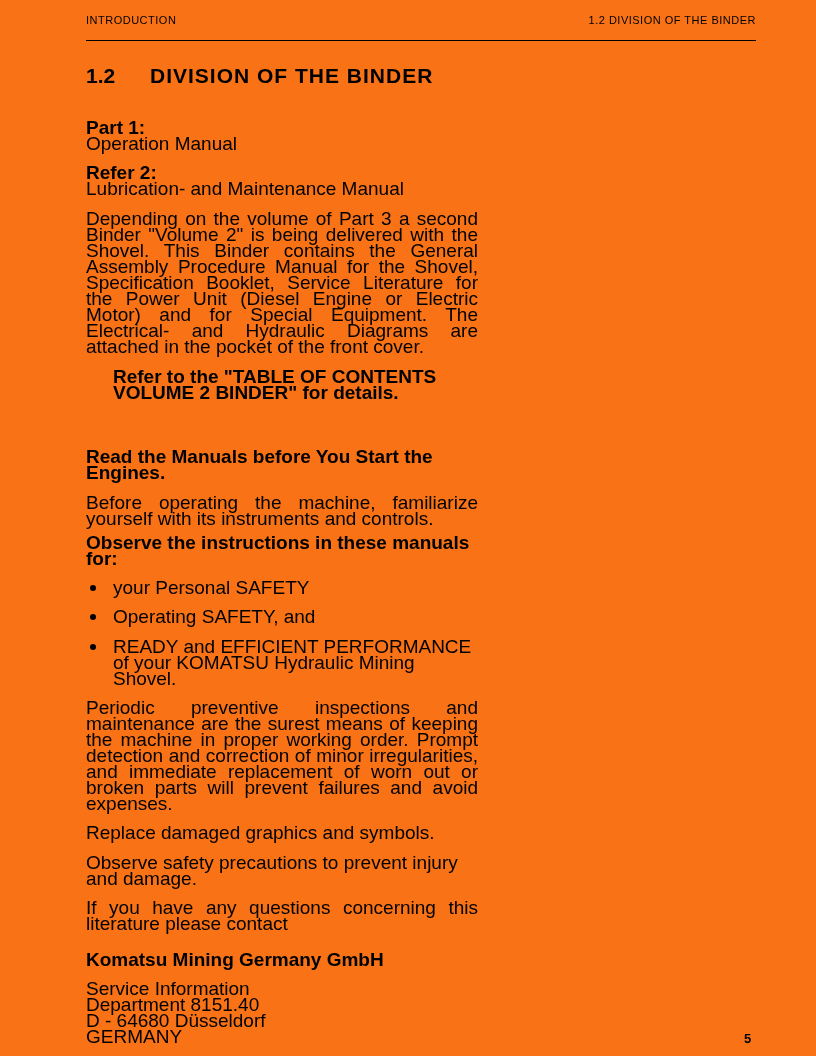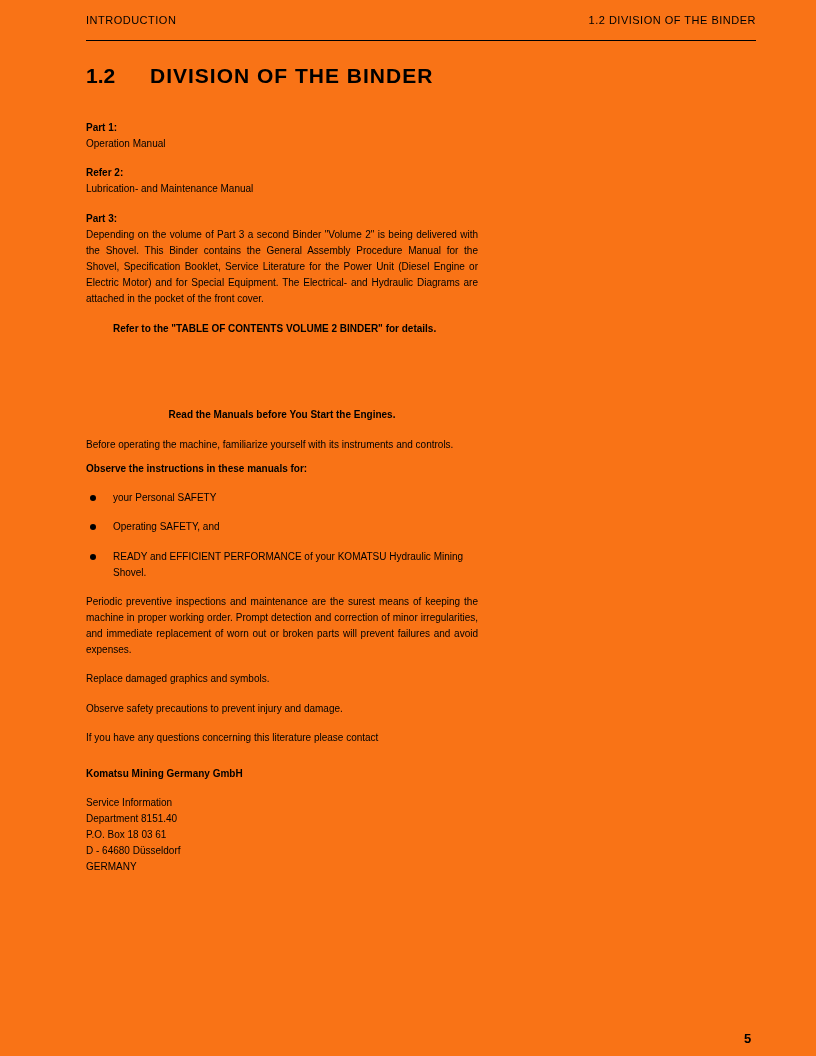--- a/index.html
+++ b/index.html
@@ -35,34 +35,34 @@
     letter-spacing: 1px;
   }
   .doc-title .num {
     display: inline-block;
     width: 64px;
     letter-spacing: 0;
   }
   .content {
     margin-left: 86px;
     width: 392px;
-    font-size: 10px;
+    font-size: 19px;
     line-height: 16px;
   }
   .bold { font-weight: bold; }
   .just { text-align: justify; }
   .part-1 { margin-top: 32px; }
   .part-2 { margin-top: 13px; }
   .part-3 { margin-top: 14px; }
   .refer-note {
     margin: 14px 0 0 27px;
     width: 365px;
     font-weight: bold;
   }
-  .read-heading { margin-top: 70px; text-align: center; }
+  .read-heading { margin-top: 48px; }
   .before-para { margin-top: 14px; }
   .observe-heading { margin-top: 8px; }
   .bullet-row { display: flex; }
   .bullet-row.b1 { margin-top: 13px; }
   .bullet-row.b2 { margin-top: 13px; }
   .bullet-row.b3 { margin-top: 14px; }
   .bullet-dot {
     flex: 0 0 auto;
     width: 6px;
     height: 6px;
@@ -118,21 +118,20 @@
       <div class="bold">Part 1:</div>
       <div>Operation Manual</div>
     </div>
 
     <div class="part-2">
       <div class="bold">Refer 2:</div>
       <div>Lubrication- and Maintenance Manual</div>
     </div>
 
     <div class="part-3">
-      <div class="bold">Part 3:</div>
       <div class="just">Depending on the volume of Part 3 a second Binder "Volume 2" is being delivered with the Shovel. This Binder contains the General Assembly Procedure Manual for the Shovel, Specification Booklet, Service Literature for the Power Unit (Diesel Engine or Electric Motor) and for Special Equipment. The Electrical- and Hydraulic Diagrams are attached in the pocket of the front cover.</div>
     </div>
 
     <div class="refer-note">Refer to the "TABLE OF CONTENTS VOLUME 2 BINDER" for details.</div>
 
     <div class="read-heading bold">Read the Manuals before You Start the Engines.</div>
 
     <div class="before-para just">Before operating the machine, familiarize yourself with its instruments and controls.</div>
 
     <div class="observe-heading bold">Observe the instructions in these manuals for:</div>
@@ -156,21 +155,20 @@
 
     <div class="observe-safety-para">Observe safety precautions to prevent injury and damage.</div>
 
     <div class="contact-para just">If you have any questions concerning this literature please contact</div>
 
     <div class="company-name">Komatsu Mining Germany GmbH</div>
 
     <div class="address-block">
       <div>Service Information</div>
       <div>Department 8151.40</div>
-      <div>P.O. Box 18 03 61</div>
       <div>D - 64680 Düsseldorf</div>
       <div>GERMANY</div>
     </div>
 
   </div>
 
 
   <div class="page-number">5</div>
 
 </div>

